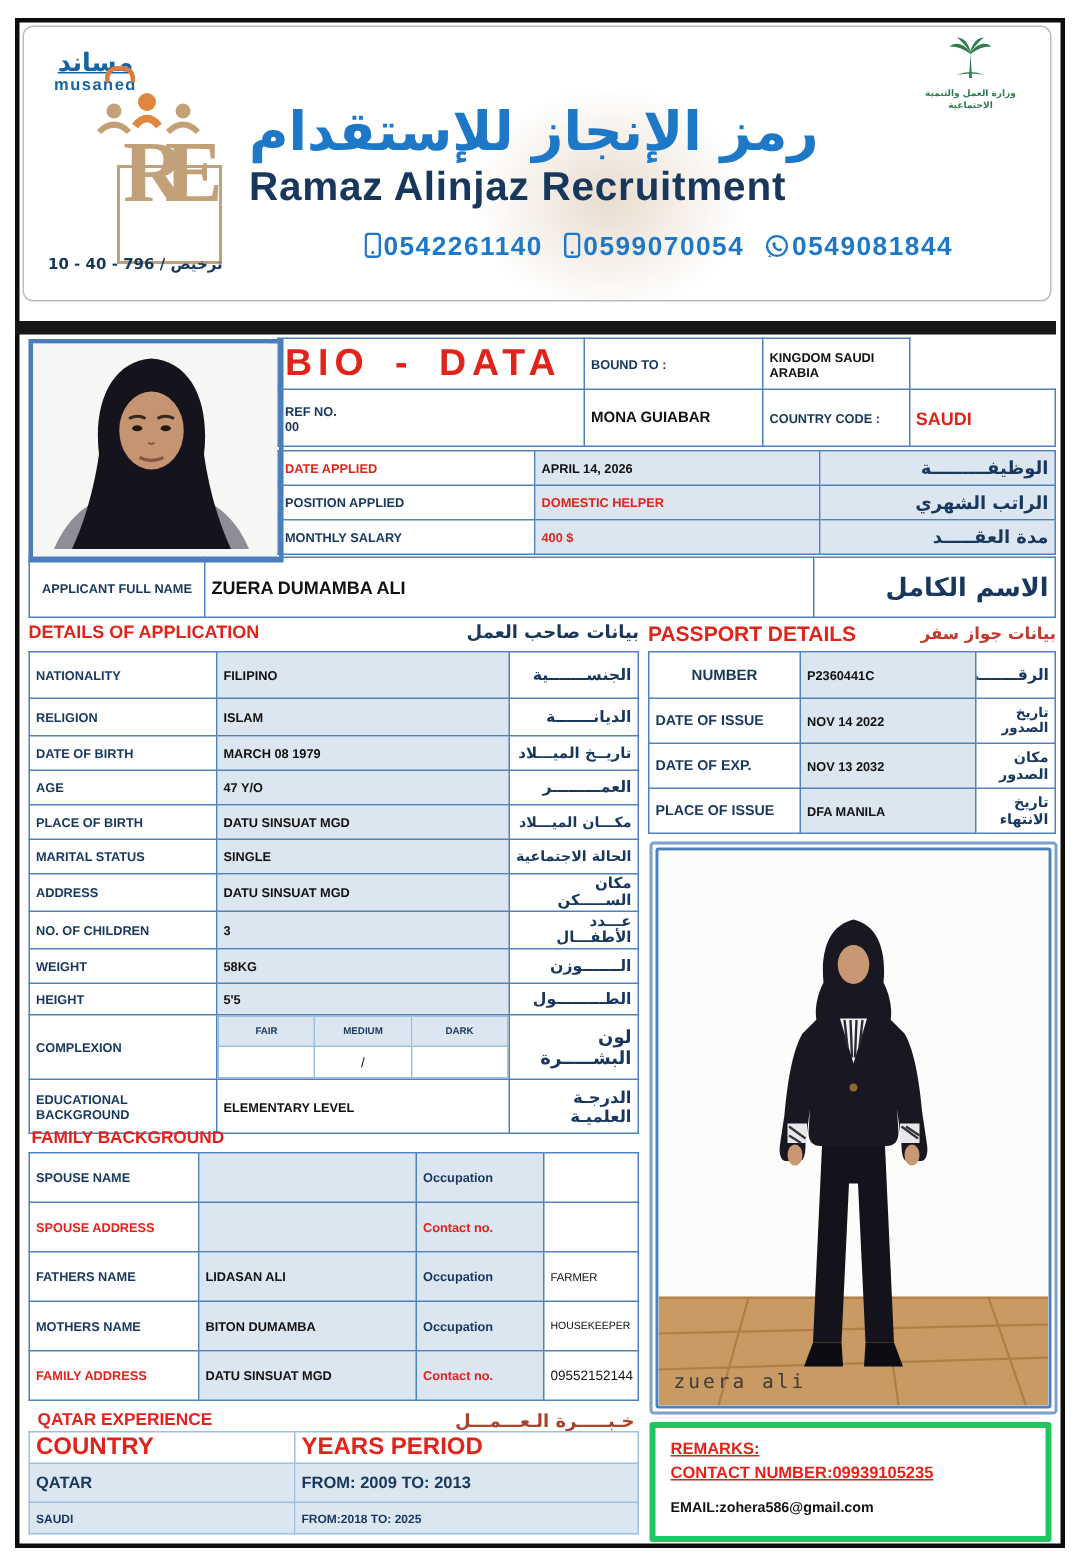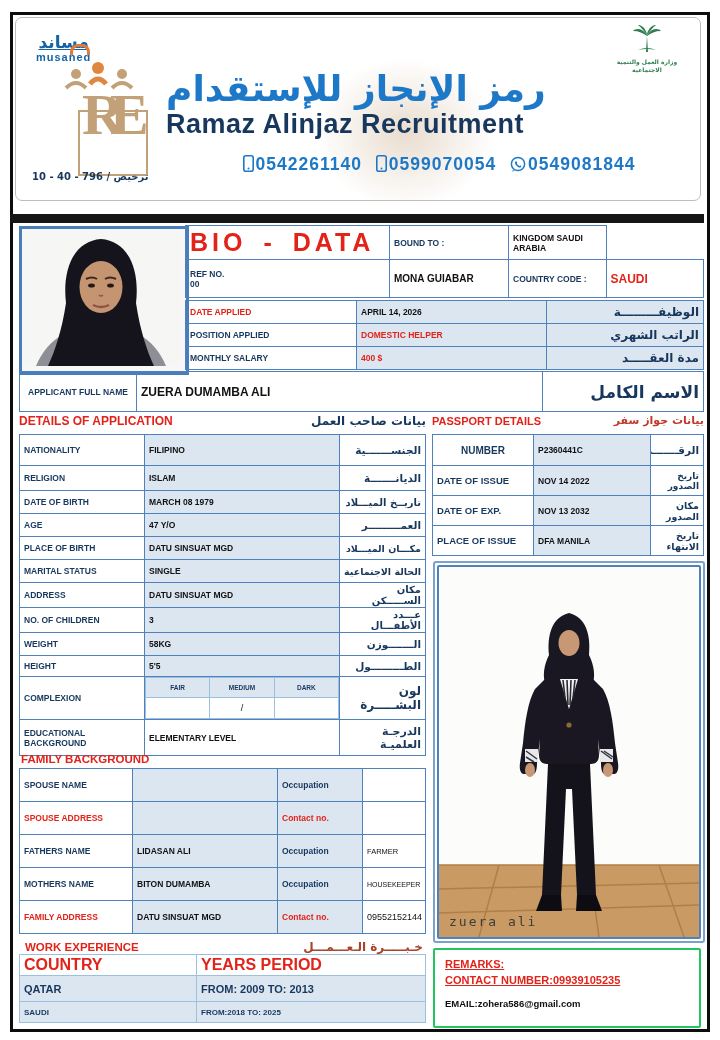--- a/index.html
+++ b/index.html
@@ -48,21 +48,21 @@
 
   
   .sec-row{display:flex;justify-content:space-between;align-items:center;}
 
   
   .portrait{left:6px;top:211px;width:164px;height:143px;border:3px solid #4a7ebb;background:#f7f7f7;}
   .fullphoto-outer{left:420px;top:546px;width:268px;height:378px;border:2px solid #7ba2cc;border-radius:3px;background:#fff;}
   .fullphoto-inner{position:absolute;left:2px;top:2px;right:2px;bottom:2px;border:2px solid #4f81bd;border-radius:2px;overflow:hidden;}
   .caption{position:absolute;left:10px;bottom:8px;font-family:"DejaVu Sans Mono",monospace;font-size:13px;color:#3c3c3c;letter-spacing:2px;text-align:right;}
 
-  .remarks{left:420px;top:933px;width:268px;height:80px;border:2px solid #22c55e;border-radius:2px;background:#fff;padding:7px 10px;box-sizing:border-box;}
+  .remarks{left:420px;top:933px;width:268px;height:80px;border:4px solid #22c55e;border-radius:2px;background:#fff;padding:7px 10px;box-sizing:border-box;}
   .remarks .r1{color:#e2231a;font-weight:bold;font-size:11px;text-decoration:underline;line-height:1.45;}
   .remarks .r2{color:#111;font-weight:bold;font-size:9.5px;margin-top:9px;}
 
   .fam-title{color:#e2231a;font-weight:bold;font-size:11.5px;}
   .work-arabic{color:#a8442a;font-weight:bold;font-size:12px;direction:rtl;font-family:"DejaVu Sans",sans-serif;}
 
   
   table.cx{border-collapse:collapse;table-layout:fixed;width:100%;height:100%;}
   table.cx td{border:1px solid #9cc0e0;font-size:6.5px;text-align:center;padding:1px;}
 </style>
@@ -196,21 +196,21 @@
       </tr>
     </tbody>
         </table>
   </div>
 
   <div class="abs sec-row" style="left:6px;top:399px;width:407px;">
     <span class="red b" style="font-size:12px;">DETAILS OF APPLICATION</span>
     <span class="ar-cell" style="font-size:12px;color:#17375d;">بيانات صاحب العمل</span>
   </div>
   <div class="abs sec-row" style="left:419px;top:399px;width:272px;">
-    <span class="red b" style="font-size:11px;text-align:center;">PASSPORT DETAILS</span>
+    <span class="red b" style="font-size:14px;text-align:center;">PASSPORT DETAILS</span>
     <span class="ar-cell" style="font-size:11px;color:#c0392b;">بيانات جواز سفر</span>
   </div>
 
   <div class="abs" style="left:6px;top:419px;border-radius:19px;">
     <table class="t" style="width:407px;">
       <tbody>
             <tr style="height:31px;">
               <td style="width:116px;" class="navy b sm">NATIONALITY</td>
               <td style="width:186px;" class="fill blk b sm">FILIPINO</td>
               <td class="ar-cell" style="font-size:10.5px;">الجنســـــــية</td>
@@ -321,21 +321,21 @@
               <td class="red b sm">FAMILY ADDRESS</td>
               <td class="fill blk b sm">DATU SINSUAT MGD</td>
               <td class="fill red b sm">Contact no.</td>
               <td class="blk" style="font-size:9px;">09552152144</td>
             </tr>
     </tbody>
         </table>
   </div>
 
   <div class="abs sec-row" style="left:12px;top:925px;width:398px;">
-    <span class="red b" style="font-size:11.5px;">WORK EXPERIENCE</span>
+    <span class="red b" style="font-size:11.5px;">QATAR EXPERIENCE</span>
     <span class="work-arabic">خـبـــــرة الـعـــمـــل</span>
   </div>
   <div class="abs" style="left:6px;top:939px;">
     <table class="t" style="width:407px;">
       <tbody>
             <tr style="height:17px;">
         <td style="width:168px;border-color:#9cc0e0;" class="red b">COUNTRY</td>
         <td style="border-color:#9cc0e0;" class="red b">YEARS PERIOD</td>
       </tr>
       <tr style="height:26px;">

